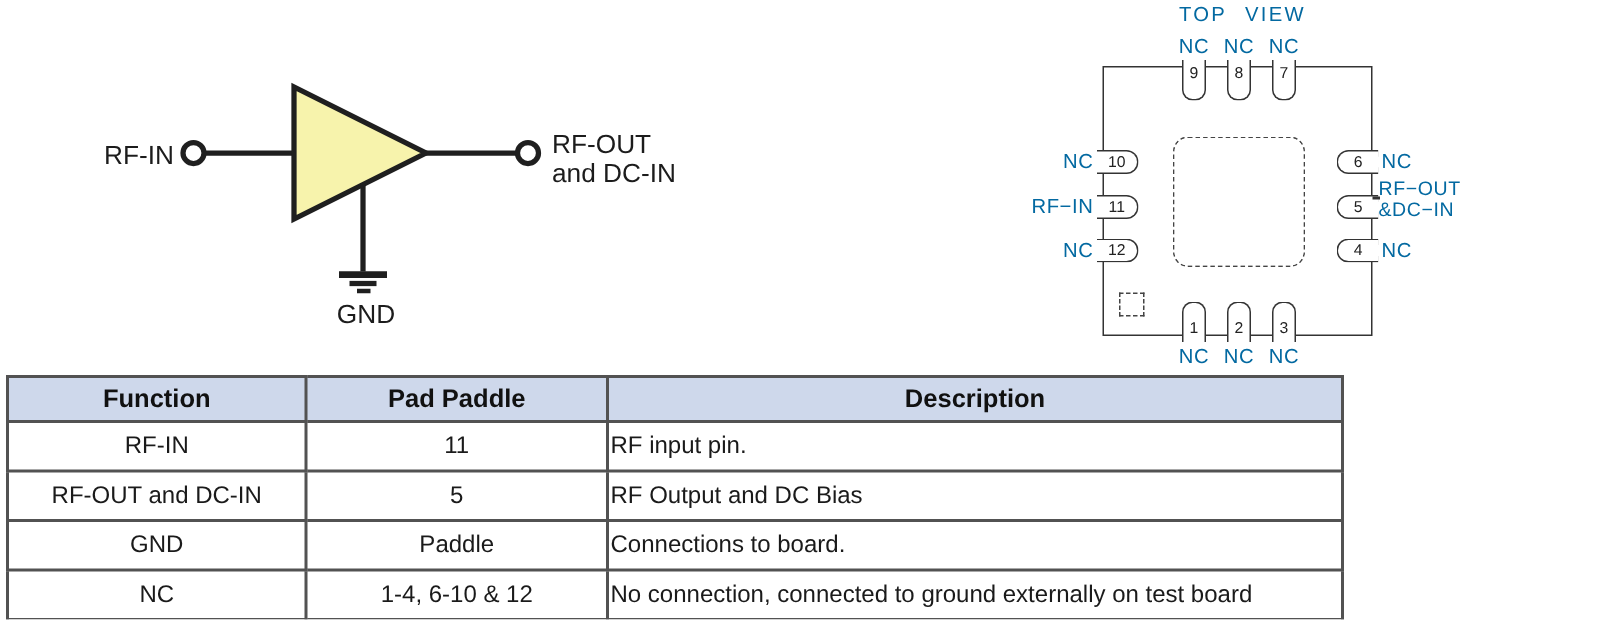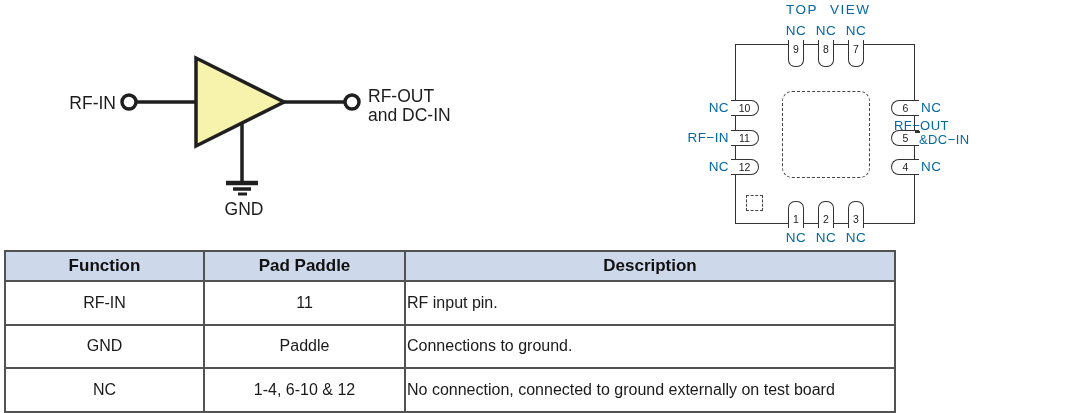--- a/index.html
+++ b/index.html
@@ -41,21 +41,21 @@
   .pkg-label{position:absolute;font-size:13.5px;color:#0369a1;letter-spacing:0.4px;white-space:nowrap;}
   .pkg-title{left:786px;top:2px;letter-spacing:1.5px;word-spacing:7px;}
   .nc-t{width:26px;text-align:center;top:23px;}
   .nc-b{width:26px;text-align:center;top:230px;}
   .nc-t1,.nc-b1{left:783px;} .nc-t2,.nc-b2{left:813px;} .nc-t3,.nc-b3{left:843px;}
   .lp{text-align:right;}
   .lp1{left:680px;top:100px;width:49px;}
   .lp2{left:680px;top:130px;width:49px;}
   .lp3{left:680px;top:159px;width:49px;}
   .rp1{left:921px;top:100px;}
-  .rp2a{left:894px;top:118px;font-size:13px;text-align:right;}
+  .rp2a{left:919px;top:118px;font-size:13px;text-align:right;}
   .rp2b{left:919px;top:132px;font-size:13px;}
   .rp3{left:921px;top:159px;}
   .pin5-tick{position:absolute;left:915px;top:131px;width:5px;height:1.5px;background:#333;}
 
   
   .pad-table{position:absolute;left:4px;top:250px;width:892px;height:163px;
              border-collapse:collapse;table-layout:fixed;}
   .pad-table th,.pad-table td{border:2px solid #525252;box-sizing:border-box;}
   .pad-table th{background:var(--header-bg,#CED8EB);font-size:17px;font-weight:bold;
                 color:#111;height:30px;text-align:center;}
@@ -158,23 +158,28 @@
         <th>Description</th>
       </tr>
     </thead>
     <tbody>
       <tr>
         <td>RF-IN</td>
         <td>11</td>
         <td class="desc">RF input pin.</td>
       </tr>
       <tr>
+        <td>RF-OUT and DC-IN</td>
+        <td>5</td>
+        <td class="desc">RF Output and DC Bias</td>
+      </tr>
+      <tr>
         <td>GND</td>
         <td>Paddle</td>
-        <td class="desc">Connections to ground.</td>
+        <td class="desc">Connections to board.</td>
       </tr>
       <tr>
         <td>NC</td>
         <td>1-4, 6-10 &amp; 12</td>
         <td class="desc">No connection, connected to ground externally on test board</td>
       </tr>
     </tbody>
   </table>
 
 </div>

